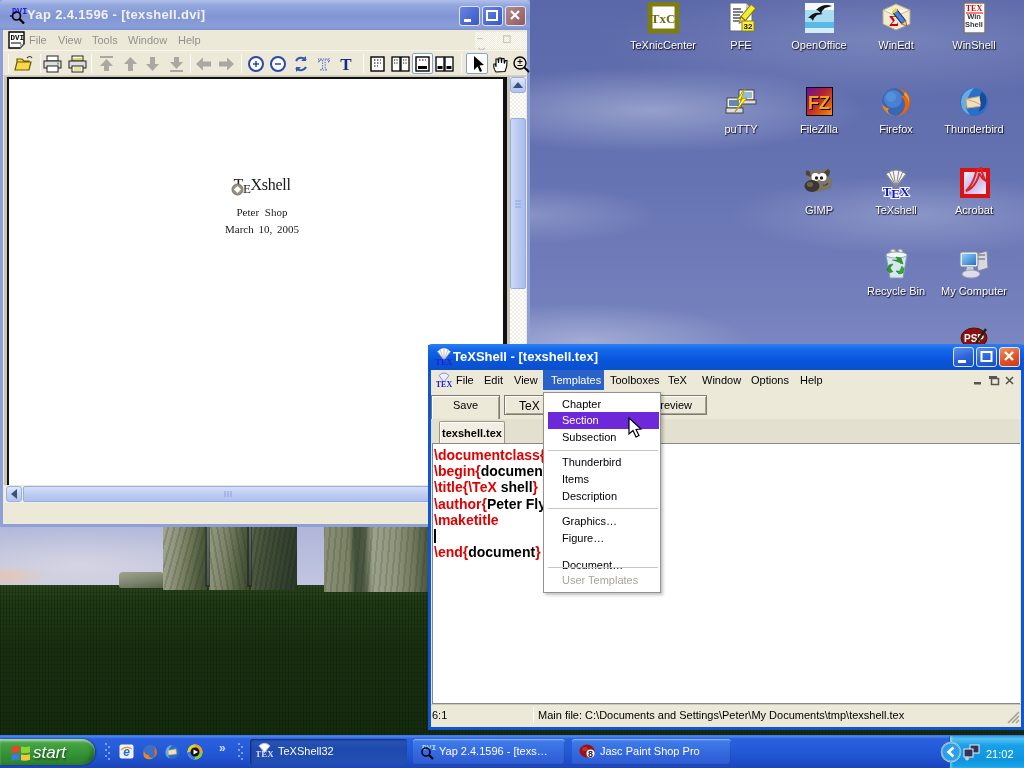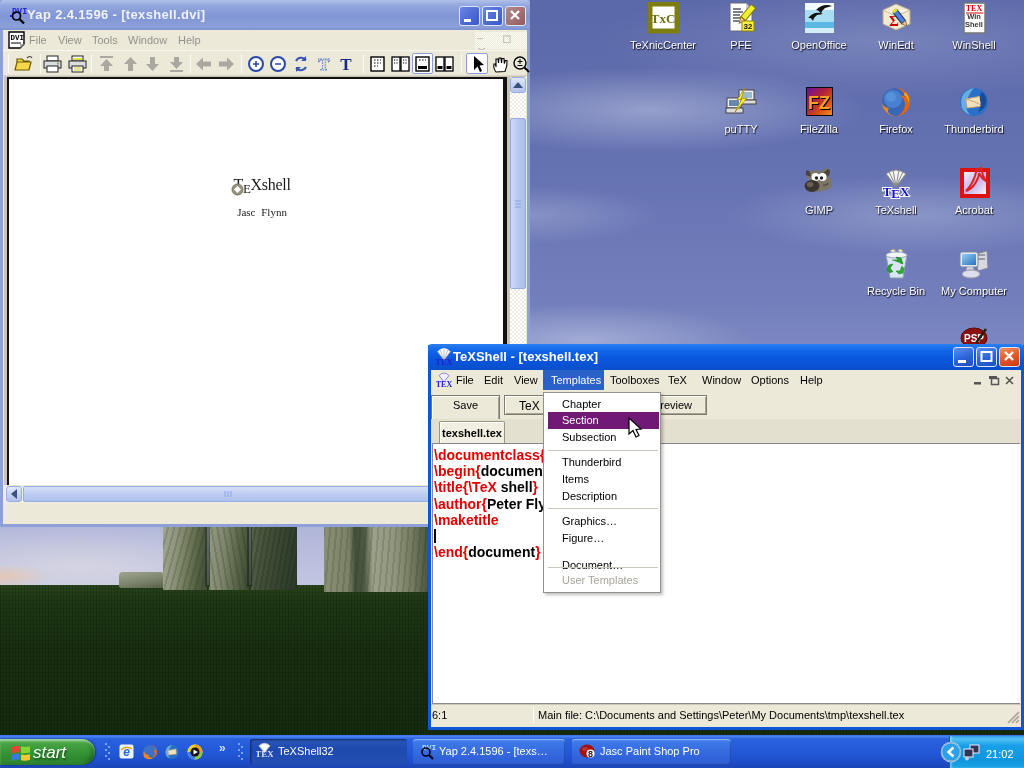--- a/index.html
+++ b/index.html
@@ -412,21 +412,22 @@
           <path d="M6.5 7.5 h5 M9 5 v5 M6.5 11.5 h5" stroke="#000"></path>
         </svg>
     </div>
     <div id="yapView">
       <div id="yapPage">
         <div class="ab" style="left:8px;top:97px;width:490px;text-align:center;font-family:'Liberation Serif',serif;font-size:16px;letter-spacing:-0.3px;color:#1a1a1a">T<span style="font-size:13px;vertical-align:-2.5px">E</span>Xshell</div>
         <svg class="ab" style="left:222px;top:104px" width="13" height="13">
             <circle cx="6.5" cy="6.5" r="5.5" fill="#98927f" stroke="#7a7464" stroke-width="1"></circle>
             <rect x="4" y="4" width="5" height="5" fill="#fff" transform="rotate(45 6.5 6.5)"></rect>
           </svg>
-        <div class="ab" style="left:8px;top:127px;width:490px;text-align:center;font-family:'Liberation Serif',serif;font-size:11px;color:#1a1a1a;word-spacing:3px">Jasc Flynn</div>
+        <div class="ab" style="left:8px;top:127px;width:490px;text-align:center;font-family:'Liberation Serif',serif;font-size:11px;color:#1a1a1a;word-spacing:3px">Peter Shop</div>
+        <div class="ab" style="left:8px;top:144px;width:490px;text-align:center;font-family:'Liberation Serif',serif;font-size:11px;color:#1a1a1a;word-spacing:2px">March 10, 2005</div>
       </div>
       <div id="yapVsb">
         <div class="sbtn" style="left:0;top:0;width:16px;height:16px"><svg width="14" height="14">
               <path d="M7 4 L12 10 L2 10 Z" fill="#3a517e"></path>
             </svg></div>
         <div class="sthumb" style="left:0;top:41px;width:16px;height:171px"><svg width="14" height="171">
               <path d="M4 82 h6 M4 85 h6 M4 88 h6" stroke="#8aa3de"></path>
             </svg></div>
       </div>
     </div>
@@ -492,21 +493,21 @@
       <div class="ab cl" style="top:4px"><i>\documentclass{</i>article}</div>
       <div class="ab cl" style="top:20px"><i>\begin{</i>document<i>}</i></div>
       <div class="ab cl" style="top:36px"><i>\title{\TeX</i> shell<i>}</i></div>
       <div class="ab cl" style="top:53px"><i>\author{</i>Peter Flynn}</div>
       <div class="ab cl" style="top:69px"><i>\maketitle</i></div>
       <div class="ab" style="left:1px;top:85px;width:1.5px;height:14px;background:#000"></div>
       <div class="ab cl" style="top:101px"><i>\end{</i>document<i>}</i></div>
     </div>
     <div id="tmenu">
       <div class="mi" style="top:3px">Chapter</div>
-      <div class="mi" style="top:19px;background:#701a75;color:#fff">Section</div>
+      <div class="mi" style="top:19px;background:#6d28d9;color:#fff">Section</div>
       <div class="mi" style="top:36px">Subsection</div>
       <div class="sep" style="top:57px"></div>
       <div class="mi" style="top:61px">Thunderbird</div>
       <div class="mi" style="top:78px">Items</div>
       <div class="mi" style="top:95px">Description</div>
       <div class="sep" style="top:115px"></div>
       <div class="mi" style="top:120px">Graphics…</div>
       <div class="mi" style="top:137px">Figure…</div>
       <div class="mi" style="top:164px">Document…</div>
       <div class="sep" style="top:174px"></div>

